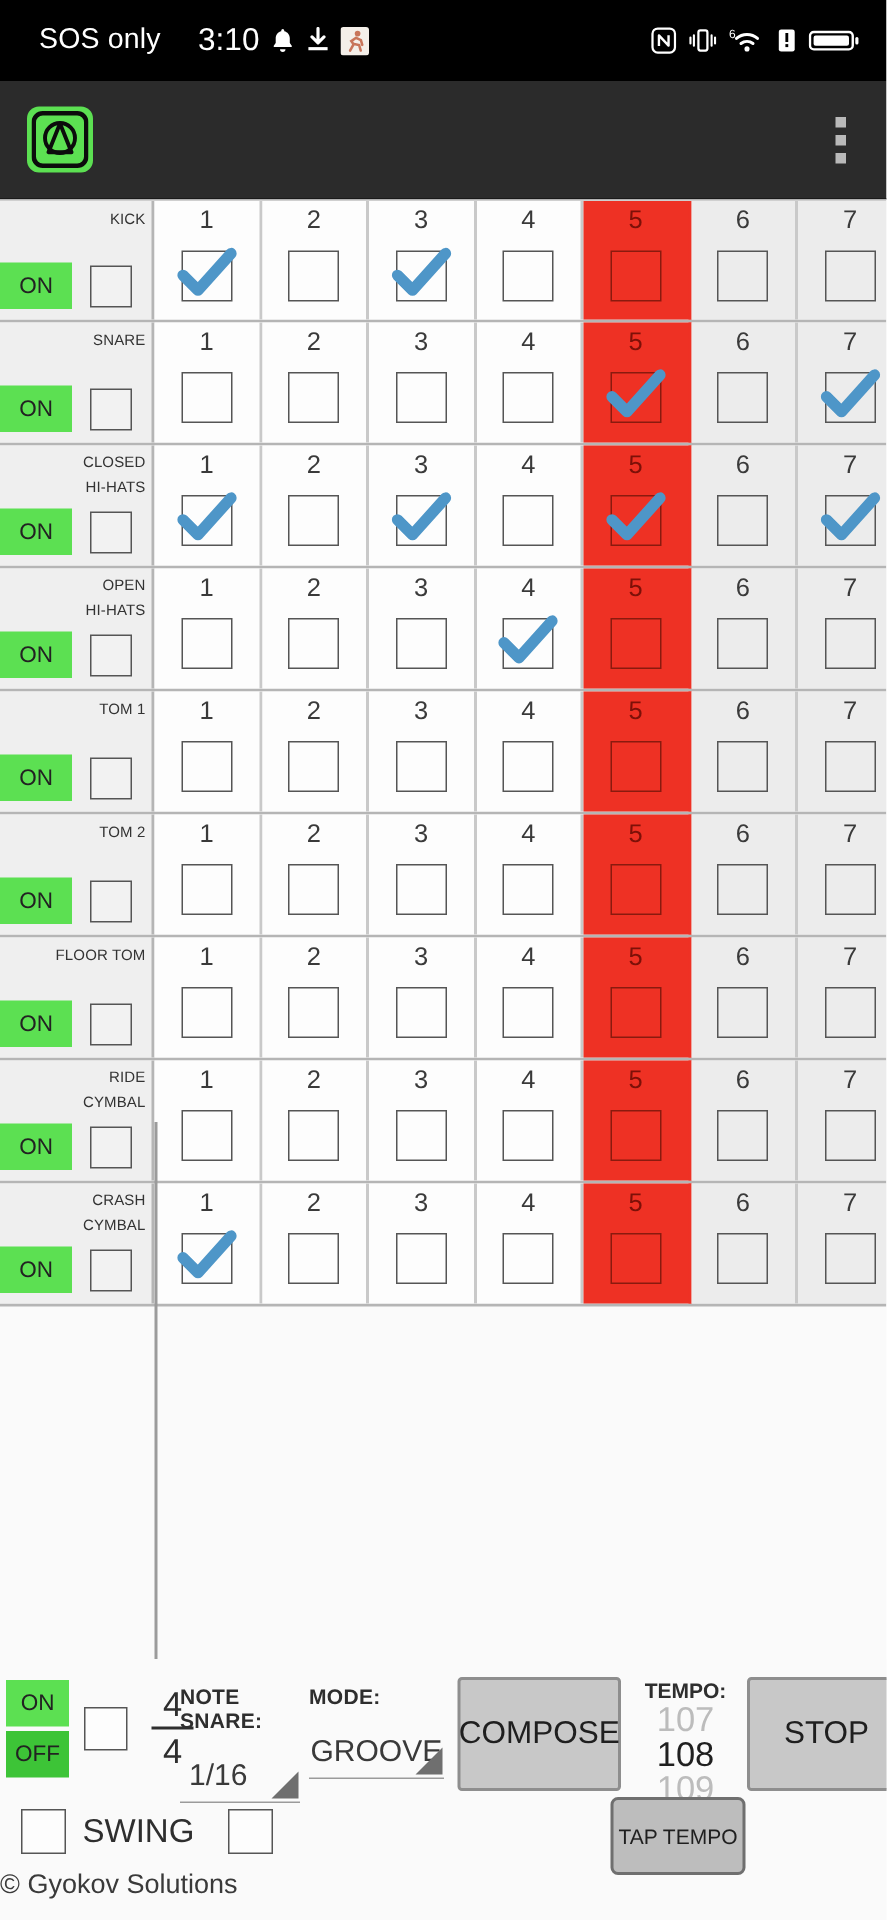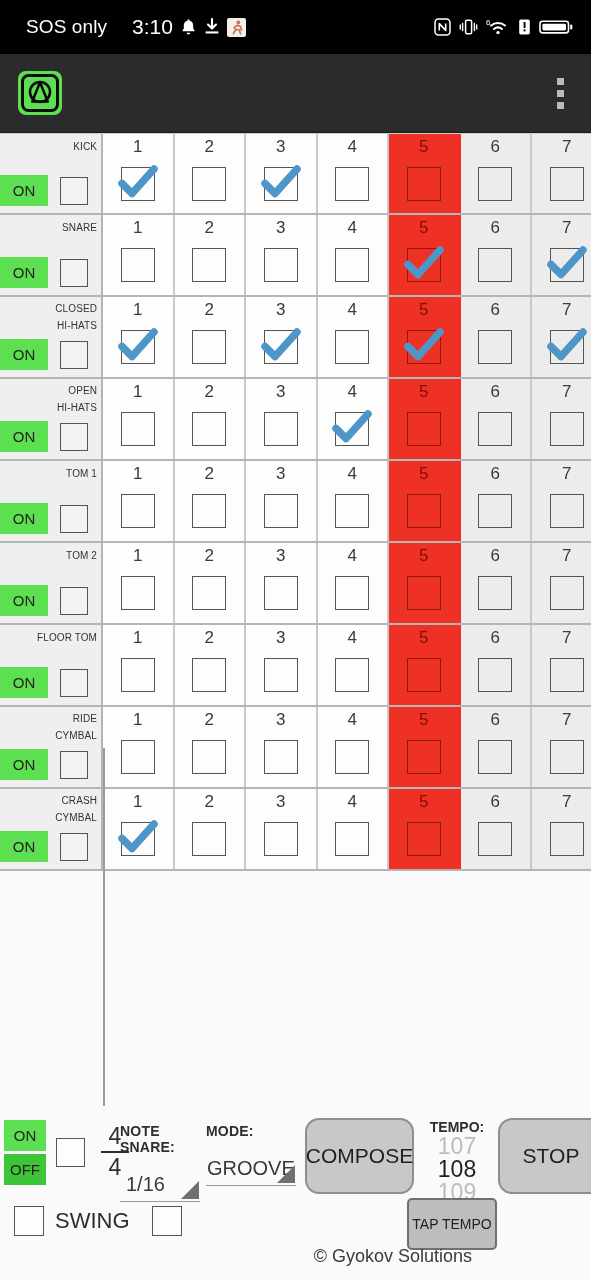--- a/index.html
+++ b/index.html
@@ -115,21 +115,21 @@
     position: absolute; right: 1px; bottom: 2px;
     width: 0; height: 0; border-style: solid; border-width: 0 0 18px 18px;
     border-color: transparent transparent #6f6f6f transparent;
   }
   #dd-note { left: 120px; top: 13px; width: 80px; }
   #dd-note .val { padding-left: 6px; }
   #dd-mode { left: 206px; top: 13px; width: 90px; }
   #dd-mode .val { padding-left: 1px; }
 
   .bigbtn {
-    position: absolute; background: #c8c8c8; border: 2px solid #8e8e8e; border-radius: 14px;
+    position: absolute; background: #c8c8c8; border: 2px solid #8e8e8e; border-radius: 3px;
     display: flex; align-items: center; justify-content: center;
     font-size: 21px; color: #1f1f1f;
   }
   #compose { left: 305px; top: 8px; width: 109px; height: 76px; }
   #stop    { left: 498px; top: 8px; width: 106px; height: 76px; }
 
   .tempo { position: absolute; left: 420px; top: 9px; width: 74px; text-align: center; }
   .tempo .cap { font-size: 14px; font-weight: bold; color: #2e2e2e; }
   .tempo .v { font-size: 23px; line-height: 23px; }
   .tempo .prev, .tempo .next { color: #bcbcbc; }
@@ -139,21 +139,21 @@
   .swingrow .cb { width: 30px; height: 30px; border: 1px solid #555; background:#fdfdfd; flex:none; }
   .swingrow .t { font-size: 22px; color: #2e2e2e; margin: 0 22px 0 11px; }
   #swing-1 { margin-left: 14px; }
 
   #tap {
     position: absolute; left: 407px; top: 92px; width: 90px; height: 52px;
     background: #bdbdbd; border: 2px solid #6f6f6f; border-radius: 5px;
     display: flex; align-items: center; justify-content: center;
     font-size: 14px; color: #1f1f1f;
   }
-  .copyright { position: absolute; left: 0; top: 140px; width: 472px; text-align: right; font-size: 18px; color: #3a3a3a; }
+  .copyright { position: absolute; left: 0; top: 140px; width: 472px; text-align: left; font-size: 18px; color: #3a3a3a; }
 </style>
 </head>
 <body>
 
 <div id="app">
 
   <div class="statusbar">
     <div class="sb-left">
       <span class="sb-carrier">SOS only</span>
       <span class="sb-time">3:10</span>

